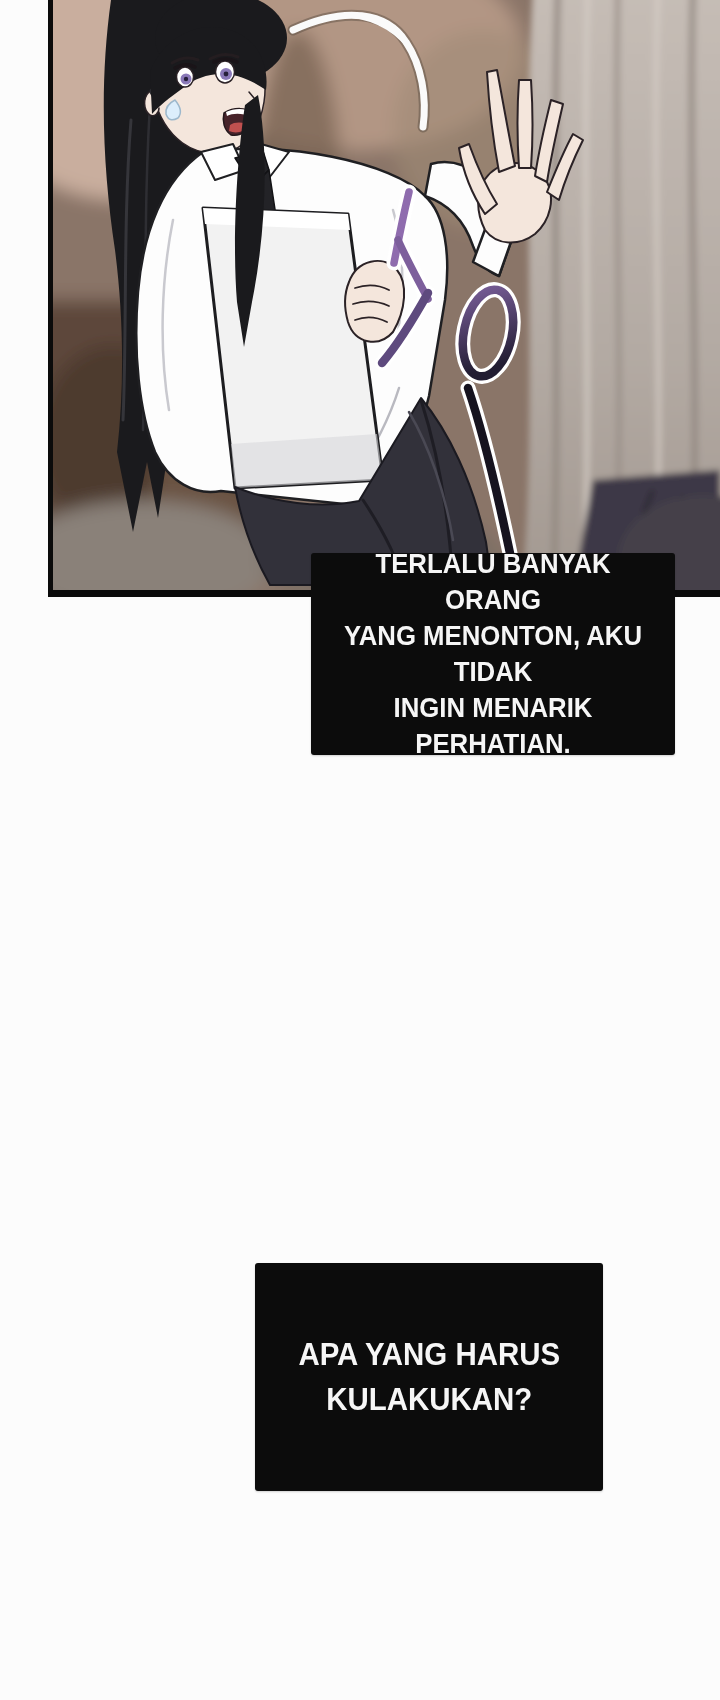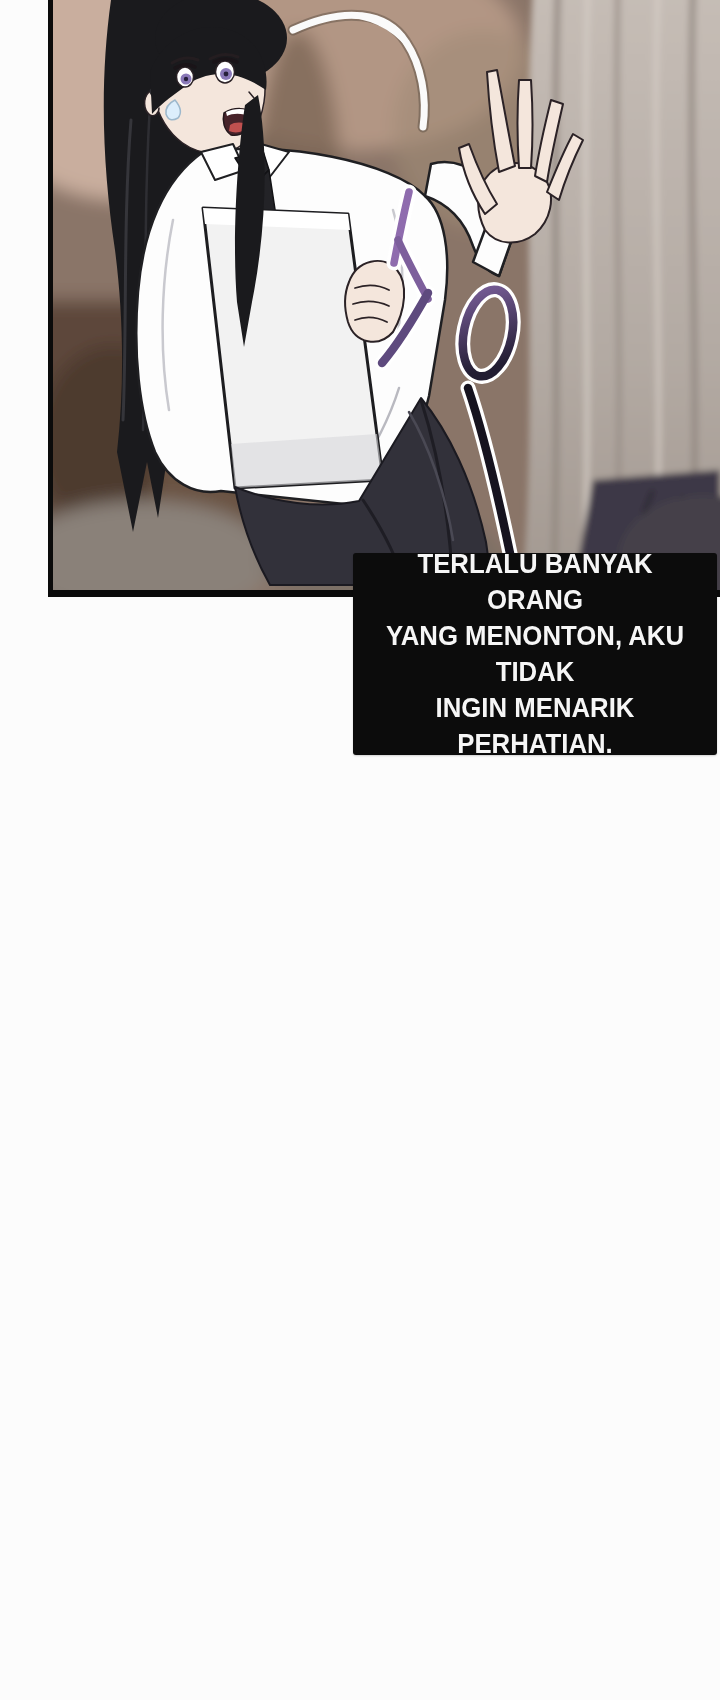--- a/index.html
+++ b/index.html
@@ -20,21 +20,20 @@
     overflow:hidden;
   }
   .panel svg{display:block;width:667px;height:590px;}
   
   .nbox{
     position:absolute;
     background:#0c0c0c;
     border-radius:3px;
     display:flex;align-items:center;justify-content:center;
     box-shadow:0 1px 2px rgba(0,0,0,.18);
-    margin-left:42px;
   }
   .nbox .txt{
     color:#f6f6f6;
     font-weight:700;
     text-align:center;
     white-space:pre-line;
     transform:scaleX(0.92);
     transform-origin:center;
     letter-spacing:0px;
   }
@@ -209,14 +208,18 @@
     </svg>
   </div>
 
   <div class="nbox box1">
     <div class="txt">TERLALU BANYAK ORANG
 YANG MENONTON, AKU TIDAK
 INGIN MENARIK PERHATIAN.</div>
   </div>
 
 
+  <div class="nbox box3">
+    <div class="txt">APA YANG HARUS
+KULAKUKAN?</div>
+  </div>
 
 </div>
 
 </body></html>

